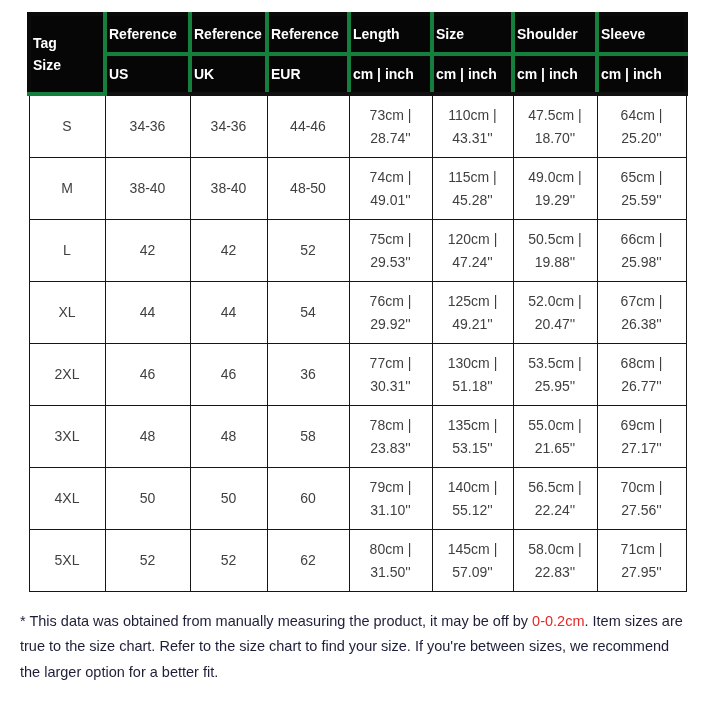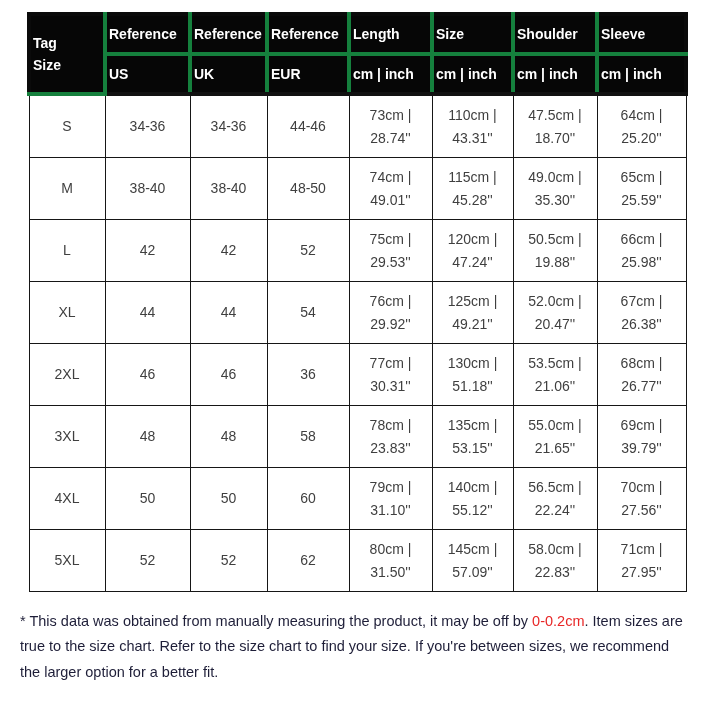--- a/index.html
+++ b/index.html
@@ -126,21 +126,21 @@
       <tr>
         <td>M</td>
         <td>38-40</td>
         <td>38-40</td>
         <td>48-50</td>
         <td>74cm |
 49.01''</td>
         <td>115cm |
 45.28''</td>
         <td>49.0cm |
-35.30''</td>
+19.29''</td>
         <td>65cm |
 25.59''</td>
       </tr>
       <tr>
         <td>L</td>
         <td>42</td>
         <td>42</td>
         <td>52</td>
         <td>75cm |
 29.53''</td>
@@ -168,37 +168,37 @@
       <tr>
         <td>2XL</td>
         <td>46</td>
         <td>46</td>
         <td>36</td>
         <td>77cm |
 30.31''</td>
         <td>130cm |
 51.18''</td>
         <td>53.5cm |
-21.06''</td>
+25.95''</td>
         <td>68cm |
 26.77''</td>
       </tr>
       <tr>
         <td>3XL</td>
         <td>48</td>
         <td>48</td>
         <td>58</td>
         <td>78cm |
 23.83''</td>
         <td>135cm |
 53.15''</td>
         <td>55.0cm |
 21.65''</td>
         <td>69cm |
-39.79''</td>
+27.17''</td>
       </tr>
       <tr>
         <td>4XL</td>
         <td>50</td>
         <td>50</td>
         <td>60</td>
         <td>79cm |
 31.10''</td>
         <td>140cm |
 55.12''</td>

